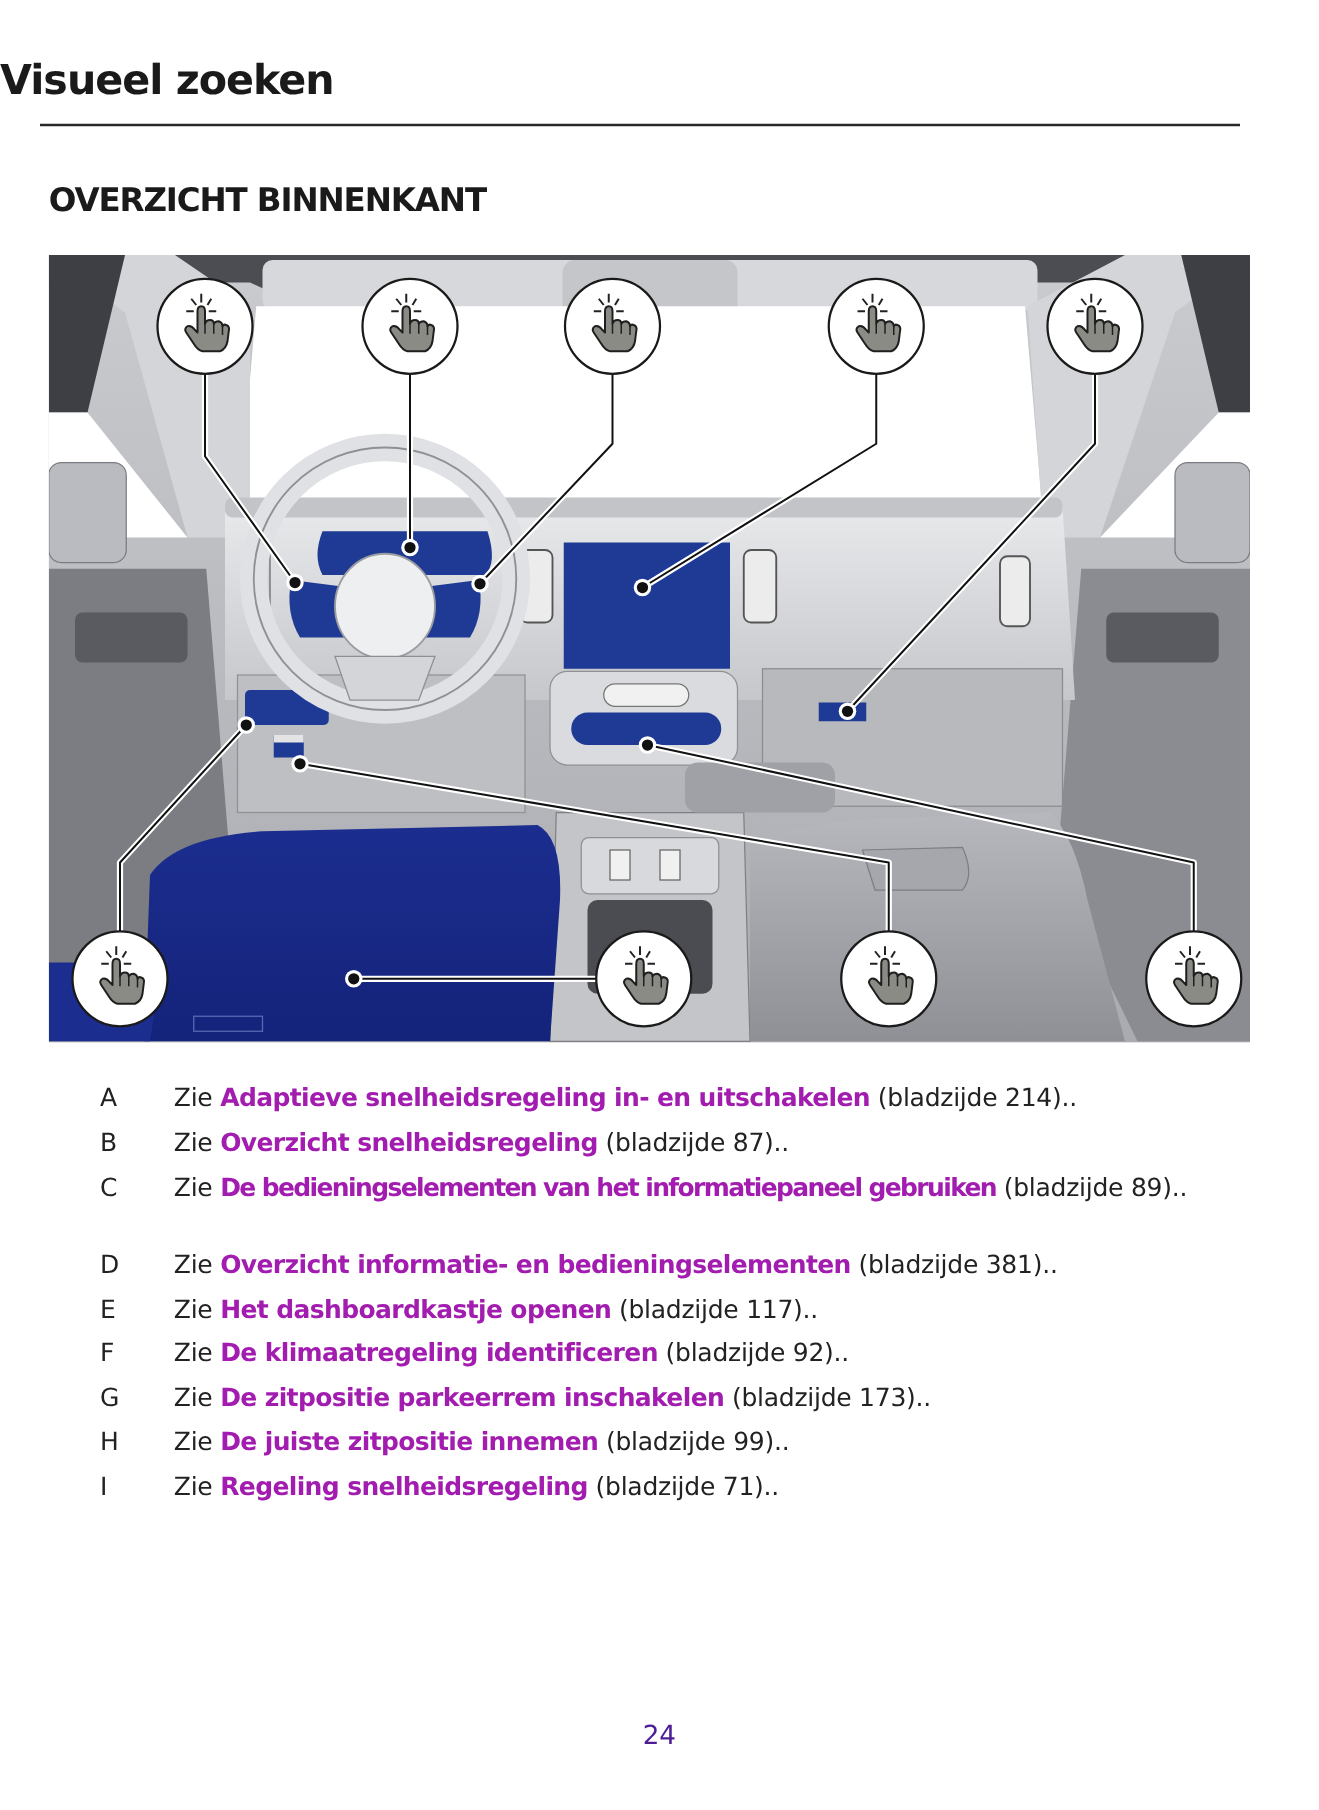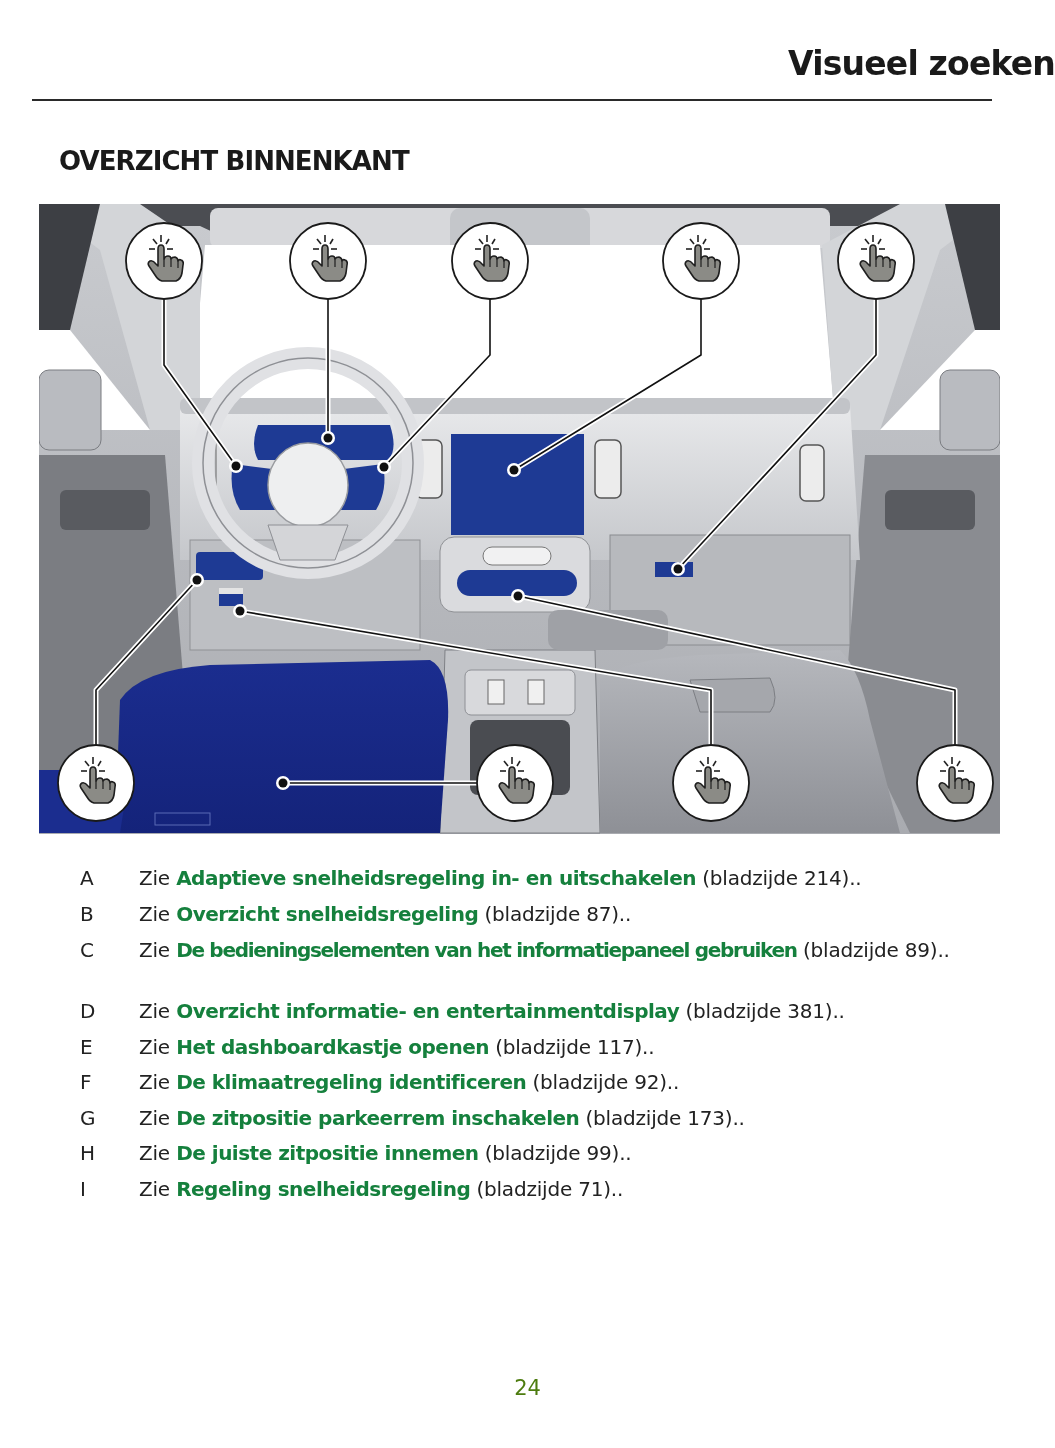--- a/index.html
+++ b/index.html
@@ -1,43 +1,42 @@
 <!DOCTYPE html>
 <html><head>
 <meta charset="utf-8">
 <style>
   * { margin: 0; padding: 0; box-sizing: border-box; }
   html, body { width: 1055px; height: 1448px; background: #ffffff; }
   body { position: relative; font-family: "DejaVu Sans", "Liberation Sans", sans-serif; color: #1a1a1a; overflow: hidden; }
 
   .page-title {
     position: absolute; left: 0; right: 0; top: 44px;
-    text-align: right; font-size: 33px; font-weight: 700; letter-spacing: -0.8px;
+    text-align: left; font-size: 33px; font-weight: 700; letter-spacing: -0.8px;
     font-family: "DejaVu Sans", sans-serif; color: #1a1a1a;
   }
   .title-rule { position: absolute; left: 32px; width: 960px; top: 99px; height: 2px; background: #2a2a2a; }
 
   .section-heading {
     position: absolute; left: 39px; top: 146px;
     font-size: 26px; font-weight: 700; letter-spacing: -0.9px; color: #1a1a1a;
     font-family: "DejaVu Sans", sans-serif;
-    margin-left: 20px;
   }
 
   .illustration { position: absolute; left: 39px; top: 204px; width: 961px; height: 630px; overflow: hidden; background: #d9dadd; }
   .illustration svg { position: absolute; left: 0; top: 0; }
 
   .legend { position: absolute; left: 0; top: 866px; width: 1055px; }
   .legend-row { position: absolute; left: 0; width: 1055px; font-size: 20px; line-height: 25px; }
   .legend-letter { position: absolute; left: 80px; width: 20px; text-align: left; color: #222; }
   .legend-text { position: absolute; left: 139px; width: 850px; color: #222; letter-spacing: -0.2px; }
-  .legend-text b { font-weight: 700; color: #15803d; letter-spacing: -0.5px; }
+  .legend-text b { font-weight: 700; color: #a21caf; letter-spacing: -0.5px; }
   .legend-text .tight b { letter-spacing: -1.3px; }
 
-  .page-number { position: absolute; left: 0; right: 0; top: 1376px; text-align: center; font-size: 21px; color: #4d7c0f; }
+  .page-number { position: absolute; left: 0; right: 0; top: 1376px; text-align: center; font-size: 21px; color: #4c1d95; }
 </style>
 </head>
 <body>
 
 <div class="page-title">Visueel zoeken</div>
 <div class="title-rule"></div>
 
 <div class="section-heading">OVERZICHT BINNENKANT</div>
 
 <div class="illustration">
@@ -242,21 +241,21 @@
   <div class="legend-row" style="top:36px">
     <span class="legend-letter">B</span>
     <span class="legend-text"><span>Zie</span> <b>Overzicht snelheidsregeling</b> <span>(bladzijde 87)..</span></span>
   </div>
   <div class="legend-row" style="top:72px">
     <span class="legend-letter">C</span>
     <span class="legend-text"><span class="tight"><span>Zie</span> <b>De bedieningselementen van het informatiepaneel gebruiken</b></span> <span>(bladzijde 89)..</span></span>
   </div>
   <div class="legend-row" style="top:133px">
     <span class="legend-letter">D</span>
-    <span class="legend-text"><span>Zie</span> <b>Overzicht informatie- en entertainmentdisplay</b> <span>(bladzijde 381)..</span></span>
+    <span class="legend-text"><span>Zie</span> <b>Overzicht informatie- en bedieningselementen</b> <span>(bladzijde 381)..</span></span>
   </div>
   <div class="legend-row" style="top:169px">
     <span class="legend-letter">E</span>
     <span class="legend-text"><span>Zie</span> <b>Het dashboardkastje openen</b> <span>(bladzijde 117)..</span></span>
   </div>
   <div class="legend-row" style="top:204px">
     <span class="legend-letter">F</span>
     <span class="legend-text"><span>Zie</span> <b>De klimaatregeling identificeren</b> <span>(bladzijde 92)..</span></span>
   </div>
   <div class="legend-row" style="top:240px">

